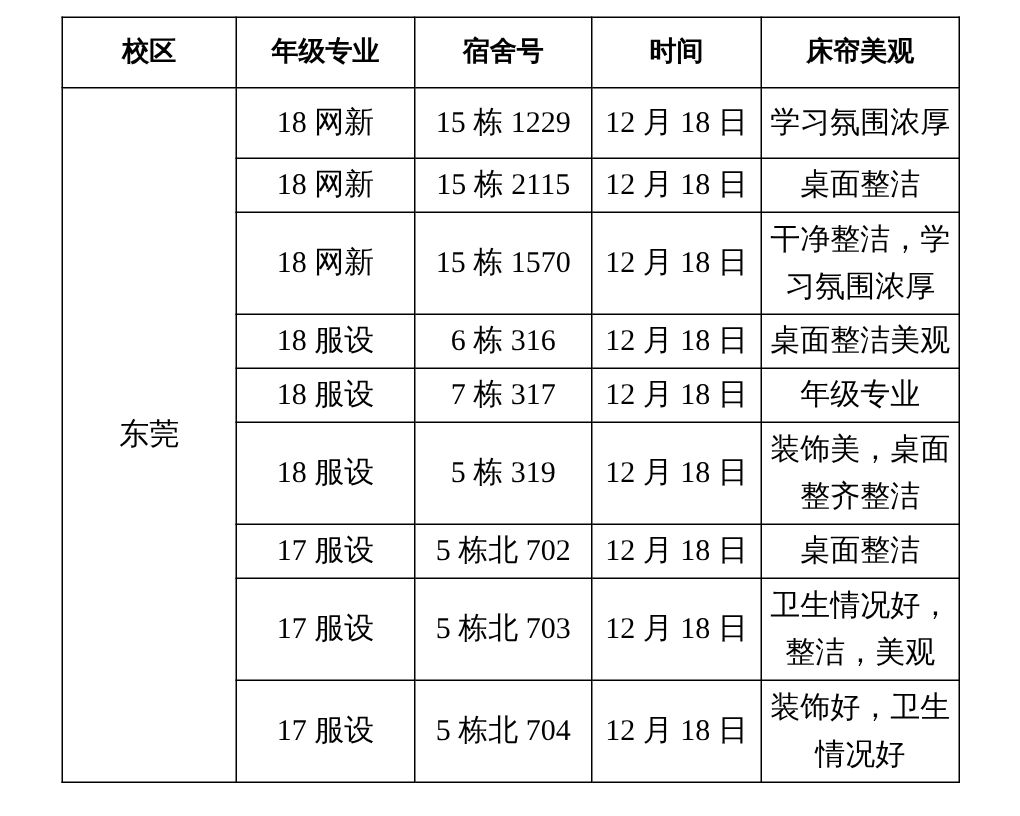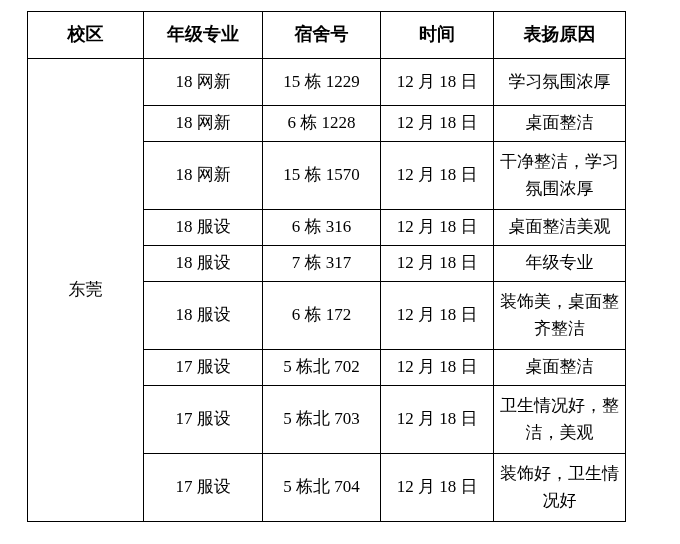--- a/index.html
+++ b/index.html
@@ -11,33 +11,33 @@
     position: relative;
     width: 680px;
     height: 544px;
     background: #ffffff;
     font-family: "Liberation Serif", "DejaVu Serif", serif;
     color: #000000;
     overflow: hidden;
   }
   table.praise-table {
     position: absolute;
-    left: 27px;
+    left: 41px;
     top: 11px;
     border-collapse: collapse;
     table-layout: fixed;
     width: 598px;
   }
   table.praise-table th,
   table.praise-table td {
     border: 1px solid #000000;
     text-align: center;
     vertical-align: middle;
     padding: 2px 4px;
-    font-size: 17px;
+    font-size: 20px;
     line-height: 1.55;
     overflow: hidden;
   }
   table.praise-table th {
     font-weight: bold;
     font-size: 18px;
   }
   tr.r-head   { height: 47px; }
   tr.r-single { height: 36px; }
   tr.r-first  { height: 47px; }
@@ -54,34 +54,34 @@
       <col style="width:118px">
       <col style="width:113px">
       <col style="width:132px">
     </colgroup>
     <thead>
       <tr class="r-head">
         <th>校区</th>
         <th>年级专业</th>
         <th>宿舍号</th>
         <th>时间</th>
-        <th>表扬原因</th>
+        <th>床帘美观</th>
       </tr>
     </thead>
     <tbody>
       <tr class="r-first">
         <td rowspan="9">东莞</td>
         <td>18 网新</td>
         <td>15 栋 1229</td>
         <td>12 月 18 日</td>
         <td>学习氛围浓厚</td>
       </tr>
       <tr class="r-single">
         <td>18 网新</td>
-        <td>6 栋 1228</td>
+        <td>15 栋 2115</td>
         <td>12 月 18 日</td>
         <td>桌面整洁</td>
       </tr>
       <tr class="r-double">
         <td>18 网新</td>
         <td>15 栋 1570</td>
         <td>12 月 18 日</td>
         <td>干净整洁，学习氛围浓厚</td>
       </tr>
       <tr class="r-single">
@@ -91,21 +91,21 @@
         <td>桌面整洁美观</td>
       </tr>
       <tr class="r-single">
         <td>18 服设</td>
         <td>7 栋 317</td>
         <td>12 月 18 日</td>
         <td>年级专业</td>
       </tr>
       <tr class="r-double">
         <td>18 服设</td>
-        <td>6 栋 172</td>
+        <td>5 栋 319</td>
         <td>12 月 18 日</td>
         <td>装饰美，桌面整齐整洁</td>
       </tr>
       <tr class="r-single">
         <td>17 服设</td>
         <td>5 栋北 702</td>
         <td>12 月 18 日</td>
         <td>桌面整洁</td>
       </tr>
       <tr class="r-double">

